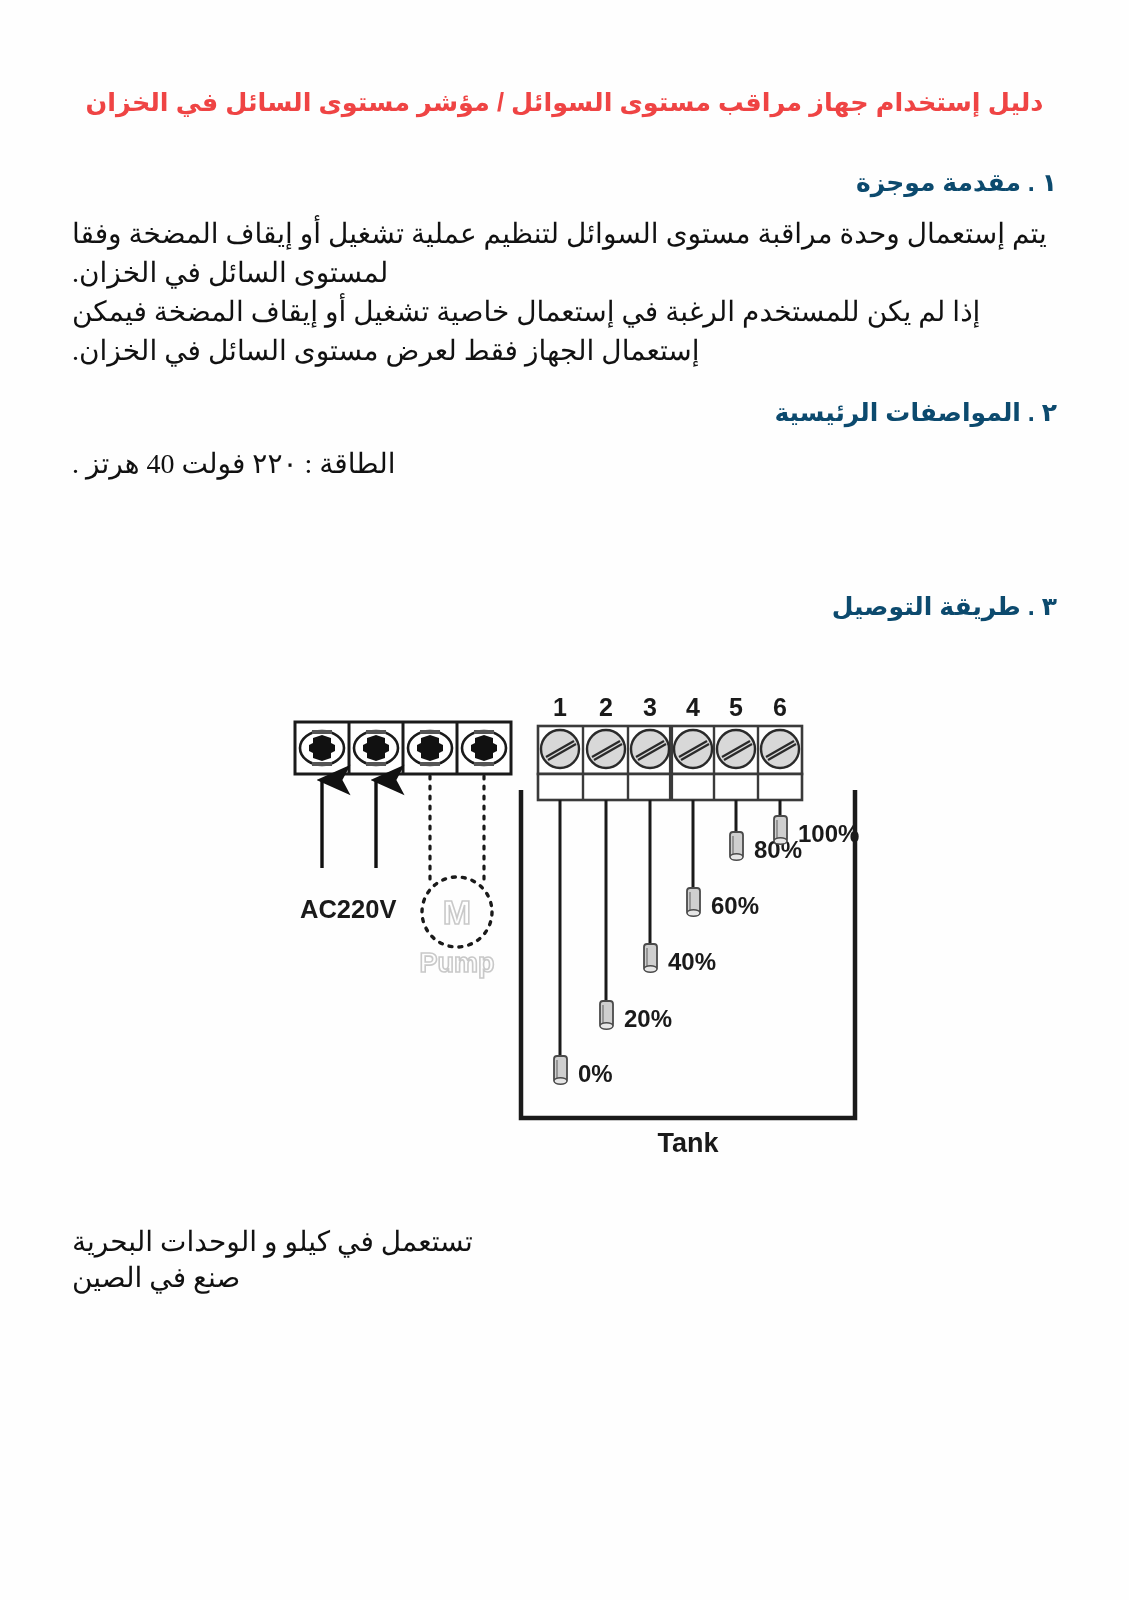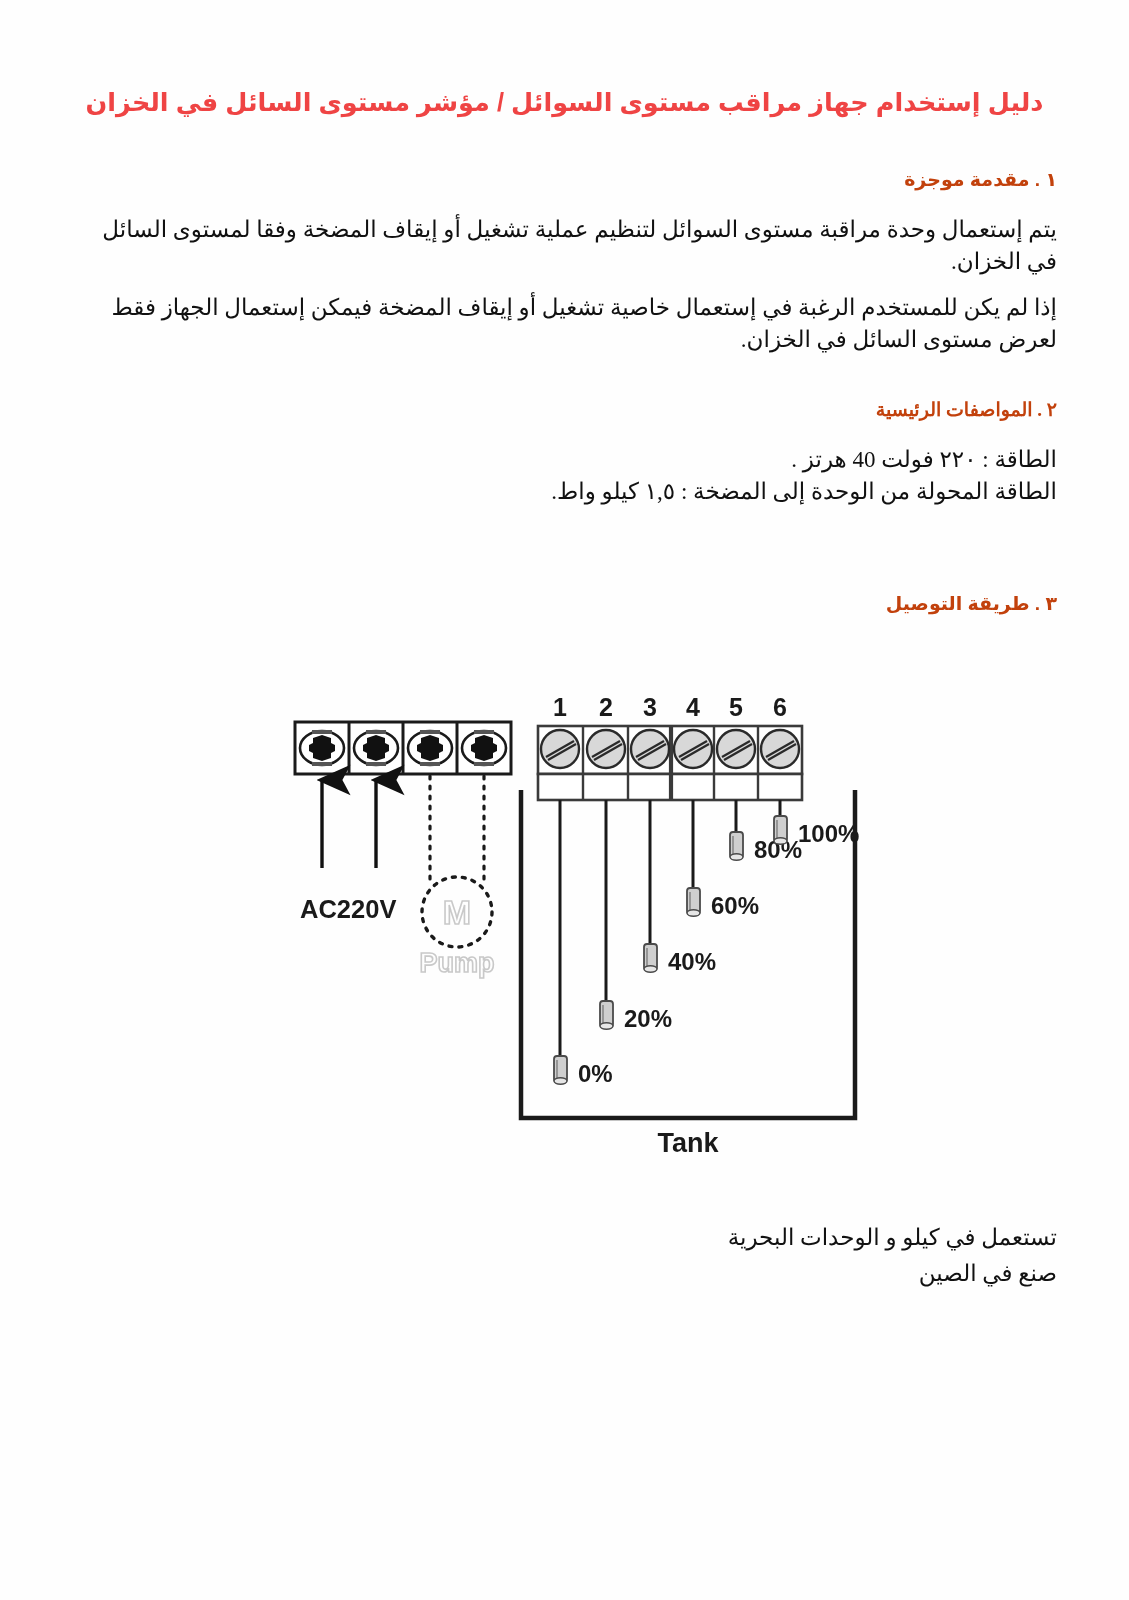--- a/index.html
+++ b/index.html
@@ -37,39 +37,39 @@
     letter-spacing: 0px;
     color: #ef4444;
   }
 
   .sec-head {
     position: absolute;
     direction: rtl;
     text-align: right;
     font-family: "Liberation Sans", "DejaVu Sans", sans-serif;
     font-weight: bold;
-    font-size: 19px;
-    color: #c2410c;
+    font-size: 25px;
+    color: #0c4a6e;
   }
 
   .para {
     position: absolute;
     direction: rtl;
-    text-align: right;
+    text-align: left;
     font-family: "Liberation Serif", "DejaVu Serif", serif;
-    font-size: 23px;
+    font-size: 28px;
     line-height: 1.40;
     color: #111;
   }
 
   #sec1-head { top: 168px; right: 72px; }
   #sec1-p1   { top: 214px; right: 72px; width: 985px; }
   #sec1-p2   { top: 292px; right: 72px; width: 985px; }
 
-  #sec2-head { top: 398px; right: 72px; font-family: Liberation Serif, serif; }
+  #sec2-head { top: 398px; right: 72px; }
   #sec2-l1   { top: 444px; right: 72px; width: 985px; }
   #sec2-l2   { top: 476px; right: 72px; width: 985px; }
   #sec2-l3   { top: 512px; right: 72px; width: 985px; }
 
   #sec3-head { top: 592px; right: 72px; }
 
   #footer-l1 { top: 1222px; right: 72px; width: 985px; }
   #footer-l2 { top: 1258px; right: 72px; width: 985px; }
 
   
@@ -102,21 +102,20 @@
 <div class="page">
 
   <div class="doc-title">دليل إستخدام جهاز مراقب مستوى السوائل / مؤشر مستوى السائل في الخزان</div>
 
   <div class="sec-head" id="sec1-head">١ . مقدمة موجزة</div>
   <div class="para" id="sec1-p1">يتم إستعمال وحدة مراقبة مستوى السوائل لتنظيم عملية تشغيل أو إيقاف المضخة وفقا لمستوى السائل في الخزان.</div>
   <div class="para" id="sec1-p2">إذا لم يكن للمستخدم الرغبة في إستعمال خاصية تشغيل أو إيقاف المضخة فيمكن إستعمال الجهاز فقط لعرض مستوى السائل في الخزان.</div>
 
   <div class="sec-head" id="sec2-head">٢ . المواصفات الرئيسية</div>
   <div class="para" id="sec2-l1">الطاقة : ٢٢٠ فولت 40 هرتز .</div>
-  <div class="para" id="sec2-l2">الطاقة المحولة من الوحدة إلى المضخة : ١,٥ كيلو واط.</div>
 
   <div class="sec-head" id="sec3-head">٣ . طريقة التوصيل</div>
 
   <div class="diagram">
     <svg width="1129" height="480" viewBox="0 0 1129 480" xmlns="http://www.w3.org/2000/svg">
 
       <g>
         <rect x="295" y="32" width="216" height="52" fill="#ffffff" stroke="#1a1a1a" stroke-width="3"></rect>
         <line x1="349" y1="32" x2="349" y2="84" stroke="#1a1a1a" stroke-width="3"></line>
         <line x1="403" y1="32" x2="403" y2="84" stroke="#1a1a1a" stroke-width="3"></line>

